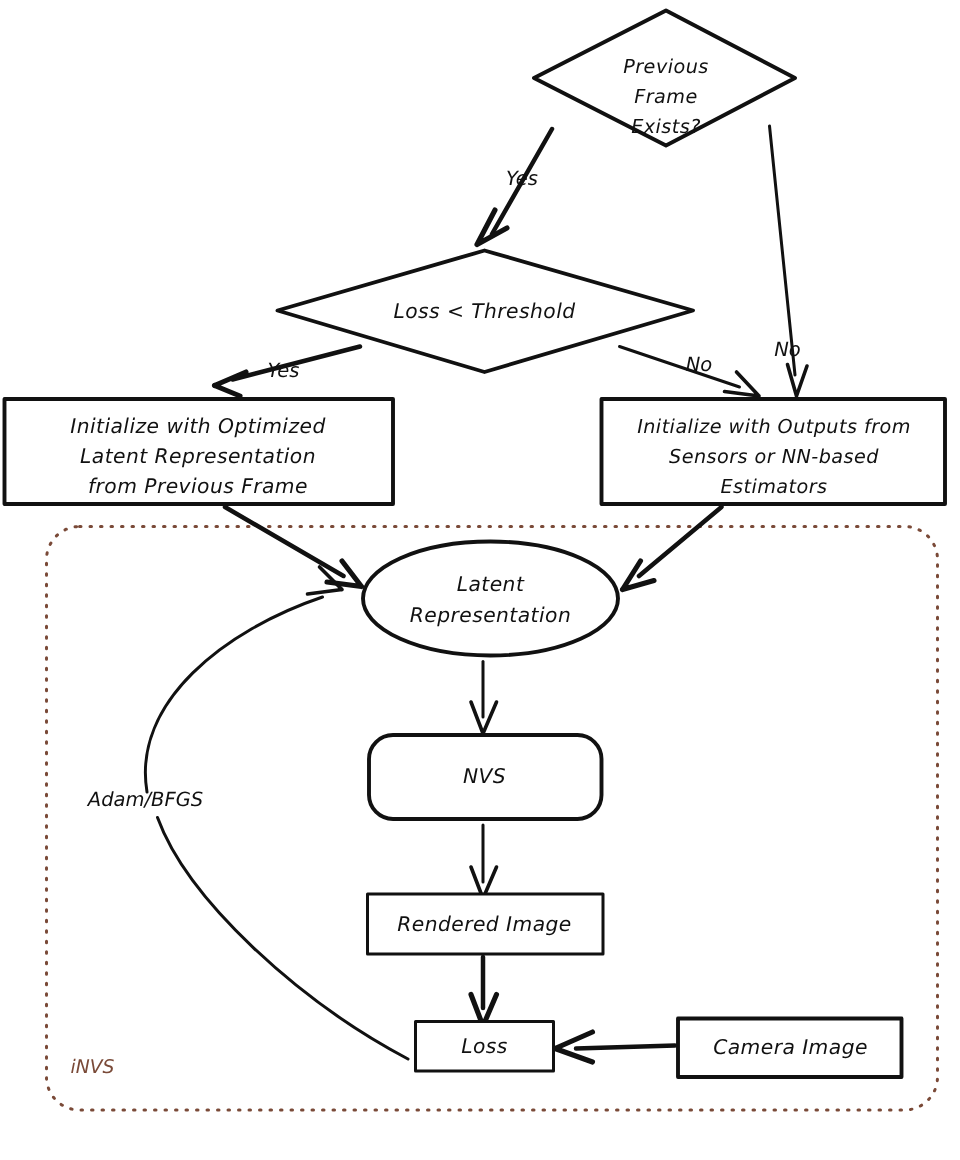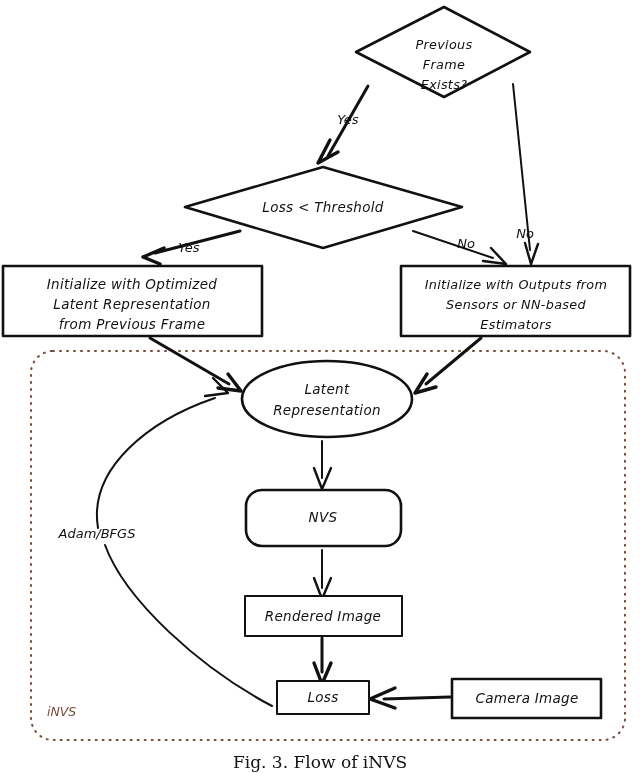--- a/index.html
+++ b/index.html
@@ -216,15 +216,14 @@
 
     <g>
       <path class="edge" d="M 272 706 C 200 668, 125 600, 105 545"></path>
       <path class="edge" d="M 98 528 C 88 468, 150 420, 215 398"></path>
       <path class="arrowhead" d="M 228 393 L 205 396 M 228 393 L 213 378"></path>
       <text class="edge-label" x="97" y="534" text-anchor="middle">Adam/BFGS</text>
     </g>
 
   </svg>
 
-  <div class="caption">Fig. 3.  Flow of iNVS</div>
 
 </div>
 
 </body></html>

